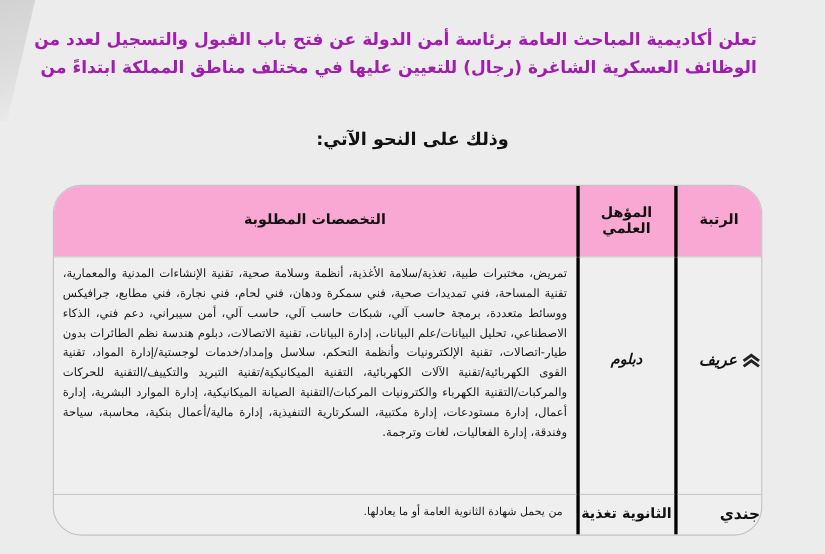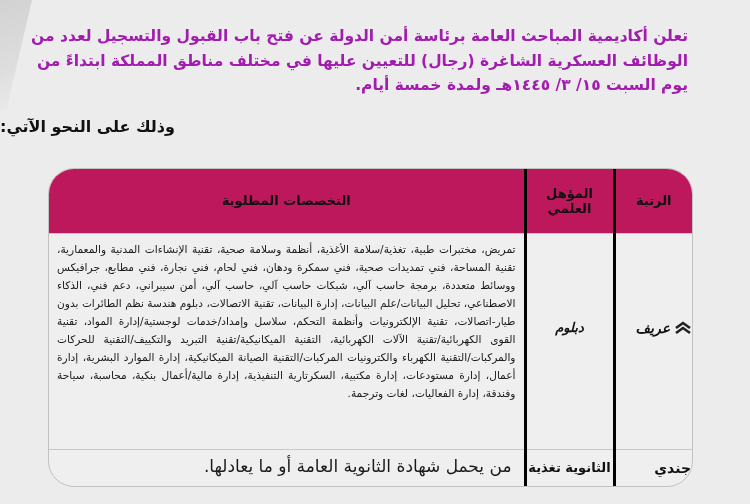--- a/index.html
+++ b/index.html
@@ -39,21 +39,21 @@
     }
     .intro-line {
       display: block;
       white-space: nowrap;
     }
     .subheading {
       position: absolute;
       left: 0;
       right: 0;
       top: 117px;
-      text-align: left;
+      text-align: center;
       direction: rtl;
       font-size: 16px;
       font-weight: bold;
       color: #111;
     }
     .table-wrap {
       position: absolute;
       left: 48px;
       top: 168px;
       width: 645px;
@@ -79,21 +79,21 @@
     th:last-child, td:last-child {
       border-left: none;
     }
     tr:last-child td {
       border-bottom: none;
     }
     thead tr {
       height: 64px;
     }
     th {
-      background: #be185d;
+      background: #f9a8d4;
       font-size: 13px;
       font-weight: bold;
       color: #111;
     }
     .col-rank { width: 78px; }
     .col-qual { width: 89px; }
     .rank-cell {
       text-align: right;
       font-weight: bold;
       font-size: 14px;
@@ -118,21 +118,21 @@
     .spec-cell {
       text-align: justify;
       text-align-last: right;
       font-size: 10.6px;
       line-height: 18px;
       padding: 6px 8px 10px 8px;
       color: #1a1a1a;
       vertical-align: top;
     }
     .spec-small {
-      font-size: 17px;
+      font-size: 10px;
       text-align: left;
       padding-right: 12px;
       vertical-align: middle;
       margin-top: 48px;
     }
     .row-diploma { height: 216px; }
     .row-diploma .rank-cell,
     .row-diploma .qual-cell {
       vertical-align: top;
       padding-top: 86px;
@@ -141,21 +141,20 @@
     .row-secondary { height: 37px; }
   </style>
 </head>
 <body>
 
 <div class="corner-shade"></div>
 
 <div class="intro">
   <span class="intro-line">تعلن أكاديمية المباحث العامة برئاسة أمن الدولة عن فتح باب القبول والتسجيل لعدد من</span>
   <span class="intro-line">الوظائف العسكرية الشاغرة (رجال) للتعيين عليها في مختلف مناطق المملكة ابتداءً من</span>
-  <span class="intro-line">يوم السبت ١٥/ ٣/ ١٤٤٥هـ  ولمدة خمسة أيام.</span>
 </div>
 
 <div class="subheading">وذلك على النحو الآتي:</div>
 
 <div class="table-wrap">
   <table>
     <colgroup>
       <col class="col-rank">
       <col class="col-qual">
       <col>

